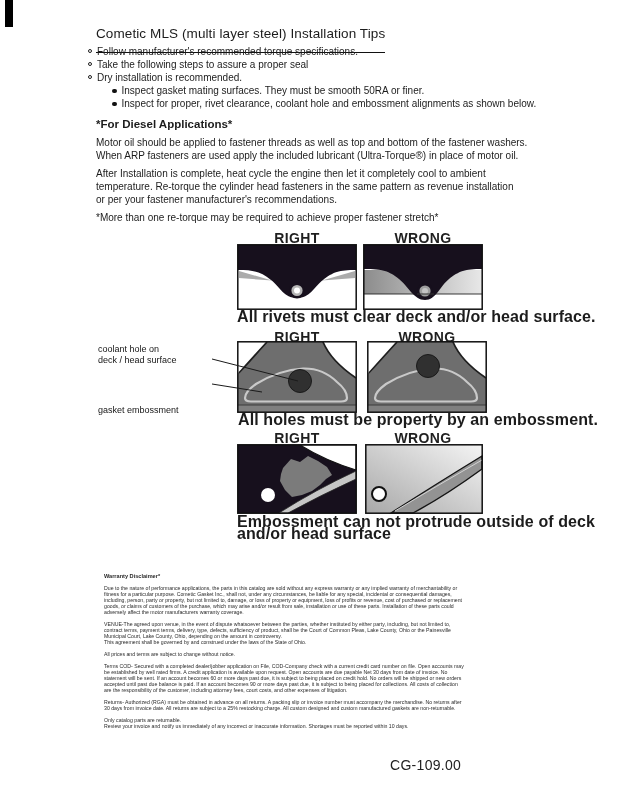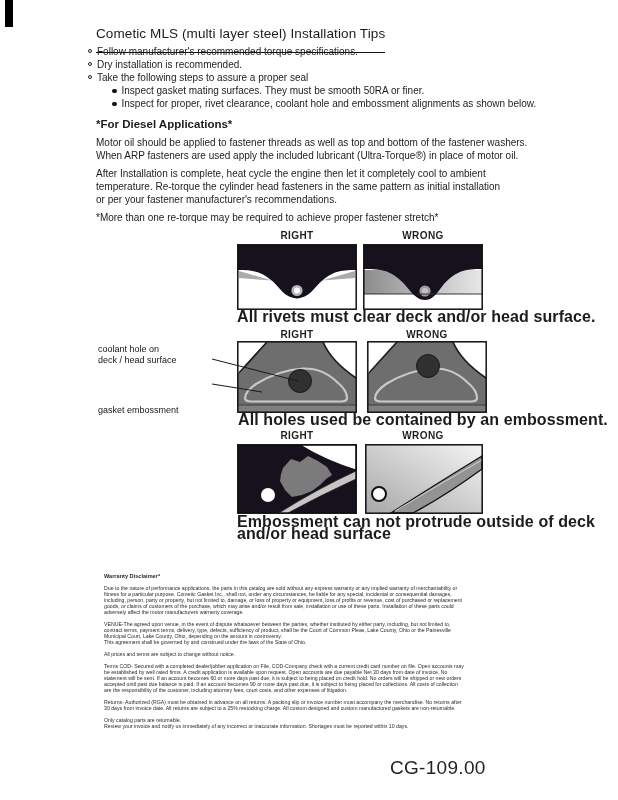--- a/index.html
+++ b/index.html
@@ -19,70 +19,70 @@
             display:inline-block; flex:0 0 auto; margin-right:5px; position:relative; top:-2px; }
   .dot-mark { width:4.5px; height:4.5px; background:#111; border-radius:50%;
             display:inline-block; flex:0 0 auto; margin-right:5px; position:relative; top:-1px; }
 
   .diesel-head { left:96px; top:118px; font-size:11.5px; font-weight:bold; }
   .para { left:96px; width:452px; font-size:10px; line-height:13px; white-space:pre-line; }
   .p1 { top:136px; }
   .p2 { top:167px; }
   .p-note { top:211px; }
 
-  .rw-label { top:0; width:120px; text-align:center; font-size:10px; font-weight:600;
+  .rw-label { top:0; width:120px; text-align:center; font-size:14px; font-weight:600;
               color:#1f1f1f; letter-spacing:.4px; }
   .fig-caption { font-size:16px; font-weight:600; letter-spacing:.1px; white-space:pre-line; line-height:12px; }
 
   .side-label { width:115px; text-align:left; font-size:9px; line-height:10.5px; color:#161616; }
 
   .warranty { left:104px; top:573px; width:418px; color:#2a2a2a; }
   .w-head { font-size:5.6px; font-weight:bold; margin-bottom:6px; }
   .wp { font-size:5.2px; line-height:6px; white-space:pre-line; }
   .wp.gap { margin-bottom:6px; }
 
-  .page-number { left:390px; top:757px; font-size:19px; color:#222; letter-spacing:.3px; }
+  .page-number { left:390px; top:757px; font-size:14px; color:#222; letter-spacing:.3px; }
 
   svg { display:block; }
 </style>
 </head>
 <body>
 
 <div class="abs corner-mark"></div>
 
 <div class="abs page-title">Cometic MLS (multi layer steel) Installation Tips</div>
 
 <div class="abs bullets">
   <div class="b-row">
     <span class="o-mark"></span>
     <span>Follow manufacturer's recommended torque specifications.</span>
   </div>
   <div class="b-row">
     <span class="o-mark"></span>
-    <span>Dry installation is recommended.</span>
+    <span>Take the following steps to assure a proper seal</span>
   </div>
   <div class="b-row">
     <span class="o-mark"></span>
-    <span>Take the following steps to assure a proper seal</span>
+    <span>Dry installation is recommended.</span>
   </div>
   <div class="b-row sub">
     <span class="dot-mark"></span>
     <span>Inspect gasket mating surfaces.  They must be smooth 50RA or finer.</span>
   </div>
   <div class="b-row sub">
     <span class="dot-mark"></span>
     <span>Inspect for proper, rivet clearance, coolant hole and embossment alignments as shown below.</span>
   </div>
 </div>
 
 <div class="abs diesel-head">*For Diesel Applications*</div>
 <div class="abs para p1">Motor oil should be applied to fastener threads as well as top and bottom of the fastener washers.
 When ARP fasteners are used apply the included lubricant (Ultra-Torque®) in place of motor oil.</div>
 <div class="abs para p2">After Installation is complete, heat cycle the engine then let it completely cool to ambient
-temperature. Re-torque the cylinder head fasteners in the same pattern as initial installation
+temperature. Re-torque the cylinder head fasteners in the same pattern as revenue installation
 or per your fastener manufacturer's recommendations.</div>
 <div class="abs para p-note">*More than one re-torque may be required to achieve proper fastener stretch*</div>
 
 <div class="abs rw-label" style="left:237px; top:230px;">RIGHT</div>
 <div class="abs rw-label" style="left:363px; top:230px;">WRONG</div>
 
 <svg class="abs" style="left:237px; top:244px;" width="120" height="66" viewBox="0 0 120 66">
   <rect x="1" y="1" width="118" height="64" fill="#ffffff"></rect>
   <path d="M2,27 L35,36.5 L2,34 Z" fill="#ababab"></path>
   <path d="M118,27 L85,36.5 L118,34 Z" fill="#ababab"></path>
@@ -142,21 +142,21 @@
   <path d="M8,57 Q8,51 19,43 Q42,29 66,27.5 Q86,27 100,41 Q110,49 110,57 Q110,60.5 104,60.5 H14 Q8,60.5 8,57 Z" fill="none" stroke-width="2.2" stroke="#c9c9c9"></path>
   <circle cx="61" cy="25" r="11.5" stroke="#1a1a1a" stroke-width="1" fill="#303030"></circle>
   <rect x="0.8" y="0.8" width="118.4" height="70.4" fill="none" stroke="#101010" stroke-width="1.5"></rect>
 </svg>
 
 <svg class="abs" style="left:210px; top:350px;" width="96" height="46" viewBox="0 0 96 46">
   <line x1="2" y1="9" x2="88" y2="31" stroke="#1a1a1a" stroke-width="1"></line>
   <line x1="2" y1="34" x2="52" y2="42" stroke="#1a1a1a" stroke-width="1"></line>
 </svg>
 
-<div class="abs fig-caption" style="left:238px; top:414px;">All holes used be contained by an embossment.</div>
+<div class="abs fig-caption" style="left:238px; top:414px;">All holes must be property by an embossment.</div>
 
 <div class="abs rw-label" style="left:237px; top:430px;">RIGHT</div>
 <div class="abs rw-label" style="left:363px; top:430px;">WRONG</div>
 
 <svg class="abs" style="left:237px; top:444px;" width="120" height="70" viewBox="0 0 120 70">
   <rect x="1" y="1" width="118" height="68" fill="#17101d"></rect>
   <polygon points="46,24 54,15 63,18 71,12 81,17 90,23 95,31 89,35 83,41 75,47 65,51 55,53 48,46 43,37 44,30" fill="#7b7b7b"></polygon>
   <path d="M42,69 Q78,46 119,27 L119,35 Q82,52 51,69 Z" fill="#c6c6c6" stroke="#262626" stroke-width="0.8"></path>
   <path d="M63,1 Q89,17 119,26 L119,1 Z" fill="#ffffff" stroke="#141414" stroke-width="1.2"></path>
   <circle cx="31" cy="51" r="7" fill="#ffffff"></circle>

